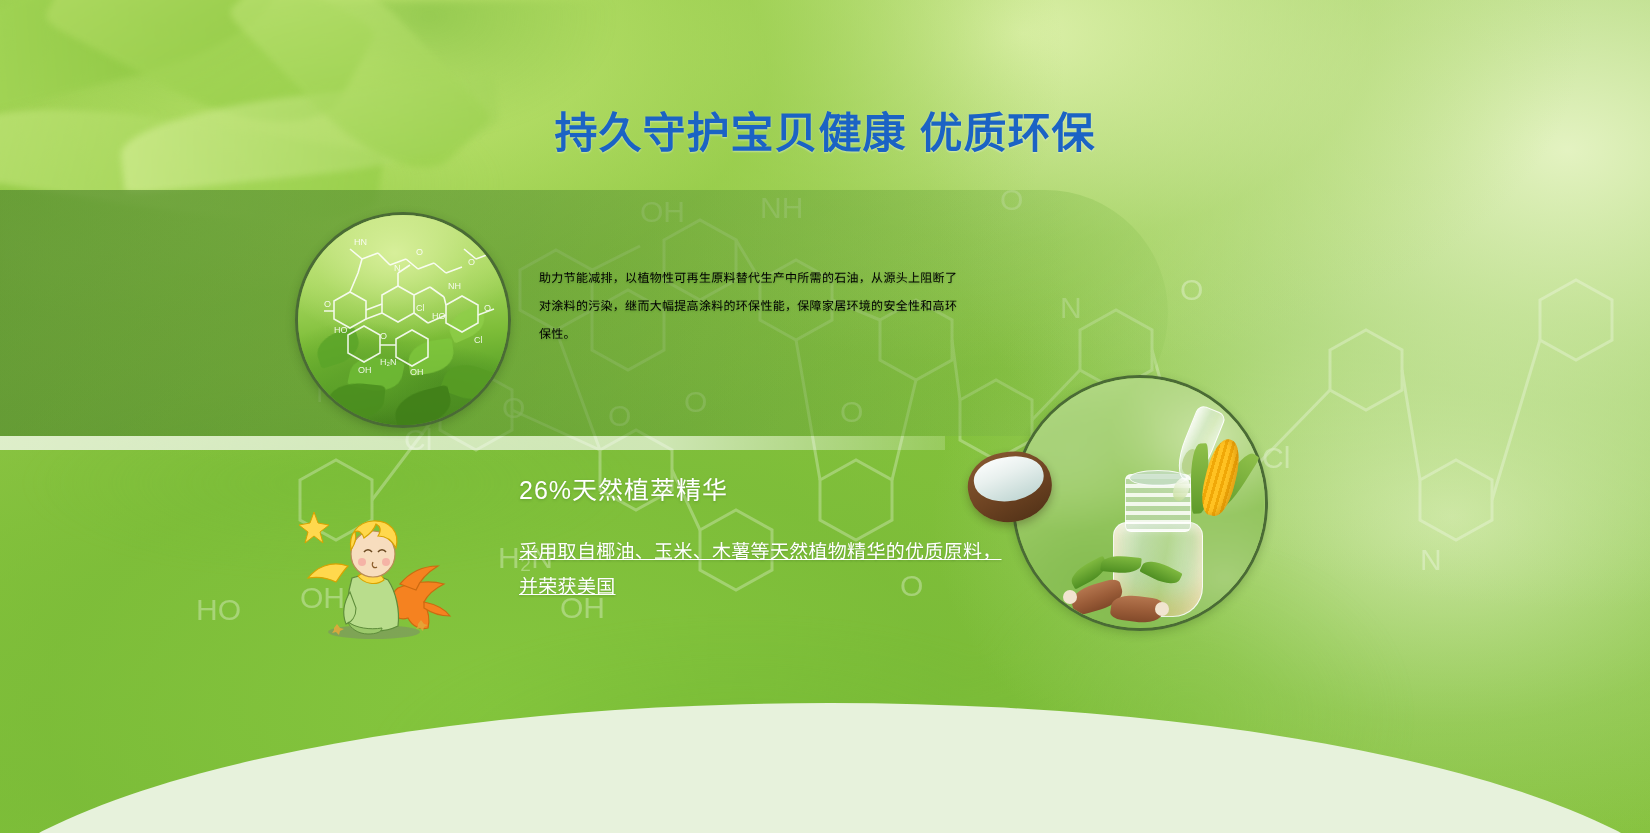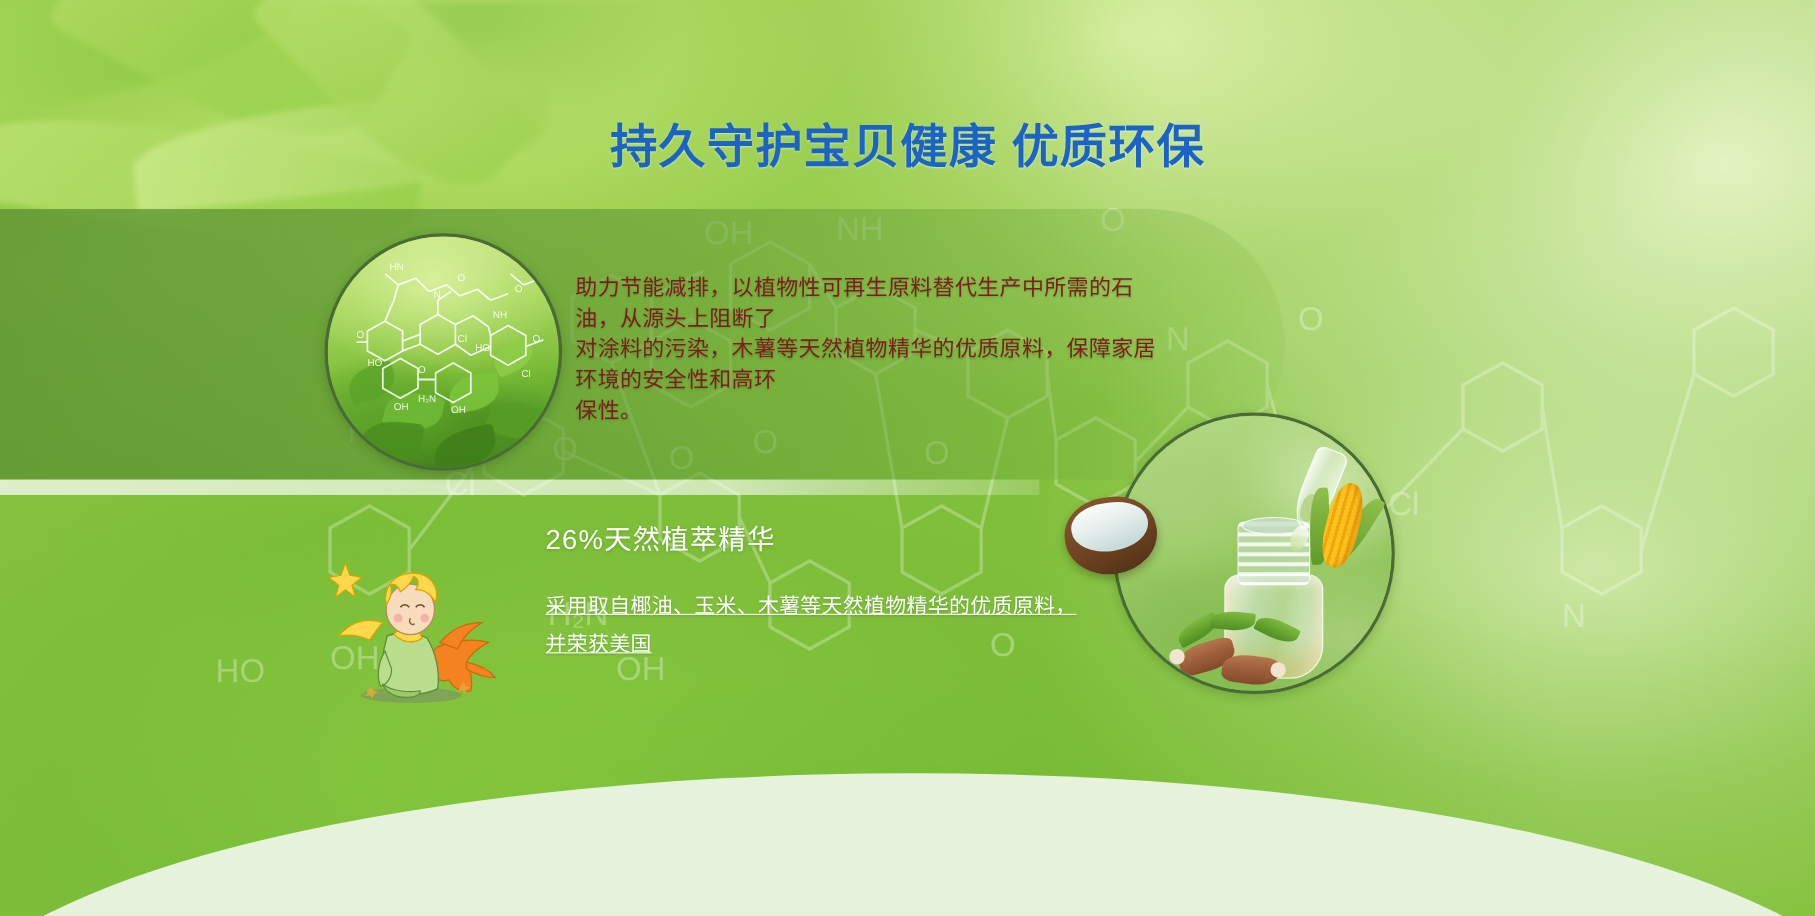--- a/index.html
+++ b/index.html
@@ -130,32 +130,32 @@
   }
   .heading-1 {
     font-size: 25px;
     font-weight: normal;
     color: #ffffff;
     letter-spacing: 1px;
     margin: 0 0 22px 0;
     text-shadow: 0 1px 3px rgba(40,90,20,0.35);
   }
   .body-1 {
-    font-size: 20px;
+    font-size: 12px;
     line-height: 28px;
-    color: #7f1d1d;
-    margin: 0;
+    color: #000000;
+    margin: 16px;
     letter-spacing: 0.3px;
     text-shadow: 0 1px 2px rgba(40,90,20,0.3);
   }
 
   
   .section-2 {
     position: absolute;
-    left: 496px;
+    left: 519px;
     top: 470px;
     width: 500px;
   }
   .heading-2 {
     font-size: 25px;
     font-weight: normal;
     color: #ffffff;
     letter-spacing: 1px;
     margin: 0 0 28px 0;
     text-shadow: 0 1px 3px rgba(40,90,20,0.3);
@@ -498,21 +498,21 @@
         <text x="176" y="128">Cl</text>
         <text x="118" y="96">Cl</text>
         <text x="26" y="92">O</text>
       </g>
     </svg>
   </div>
 
   <div class="section-1">
     <p class="body-1">
       <span>助力节能减排，以植物性可再生原料替代生产中所需的石油，从源头上阻断了</span><br>
-      <span>对涂料的污染，木薯等天然植物精华的优质原料，保障家居环境的安全性和高环</span><br>
+      <span>对涂料的污染，继而大幅提高涂料的环保性能，保障家居环境的安全性和高环</span><br>
       <span>保性。</span>
     </p>
   </div>
 
   <div class="circle-2">
     <div class="circle-2-photo"></div>
 
     <div class="bottle">
       <div class="bottle-body"></div>
       <div class="bottle-neck"></div>

